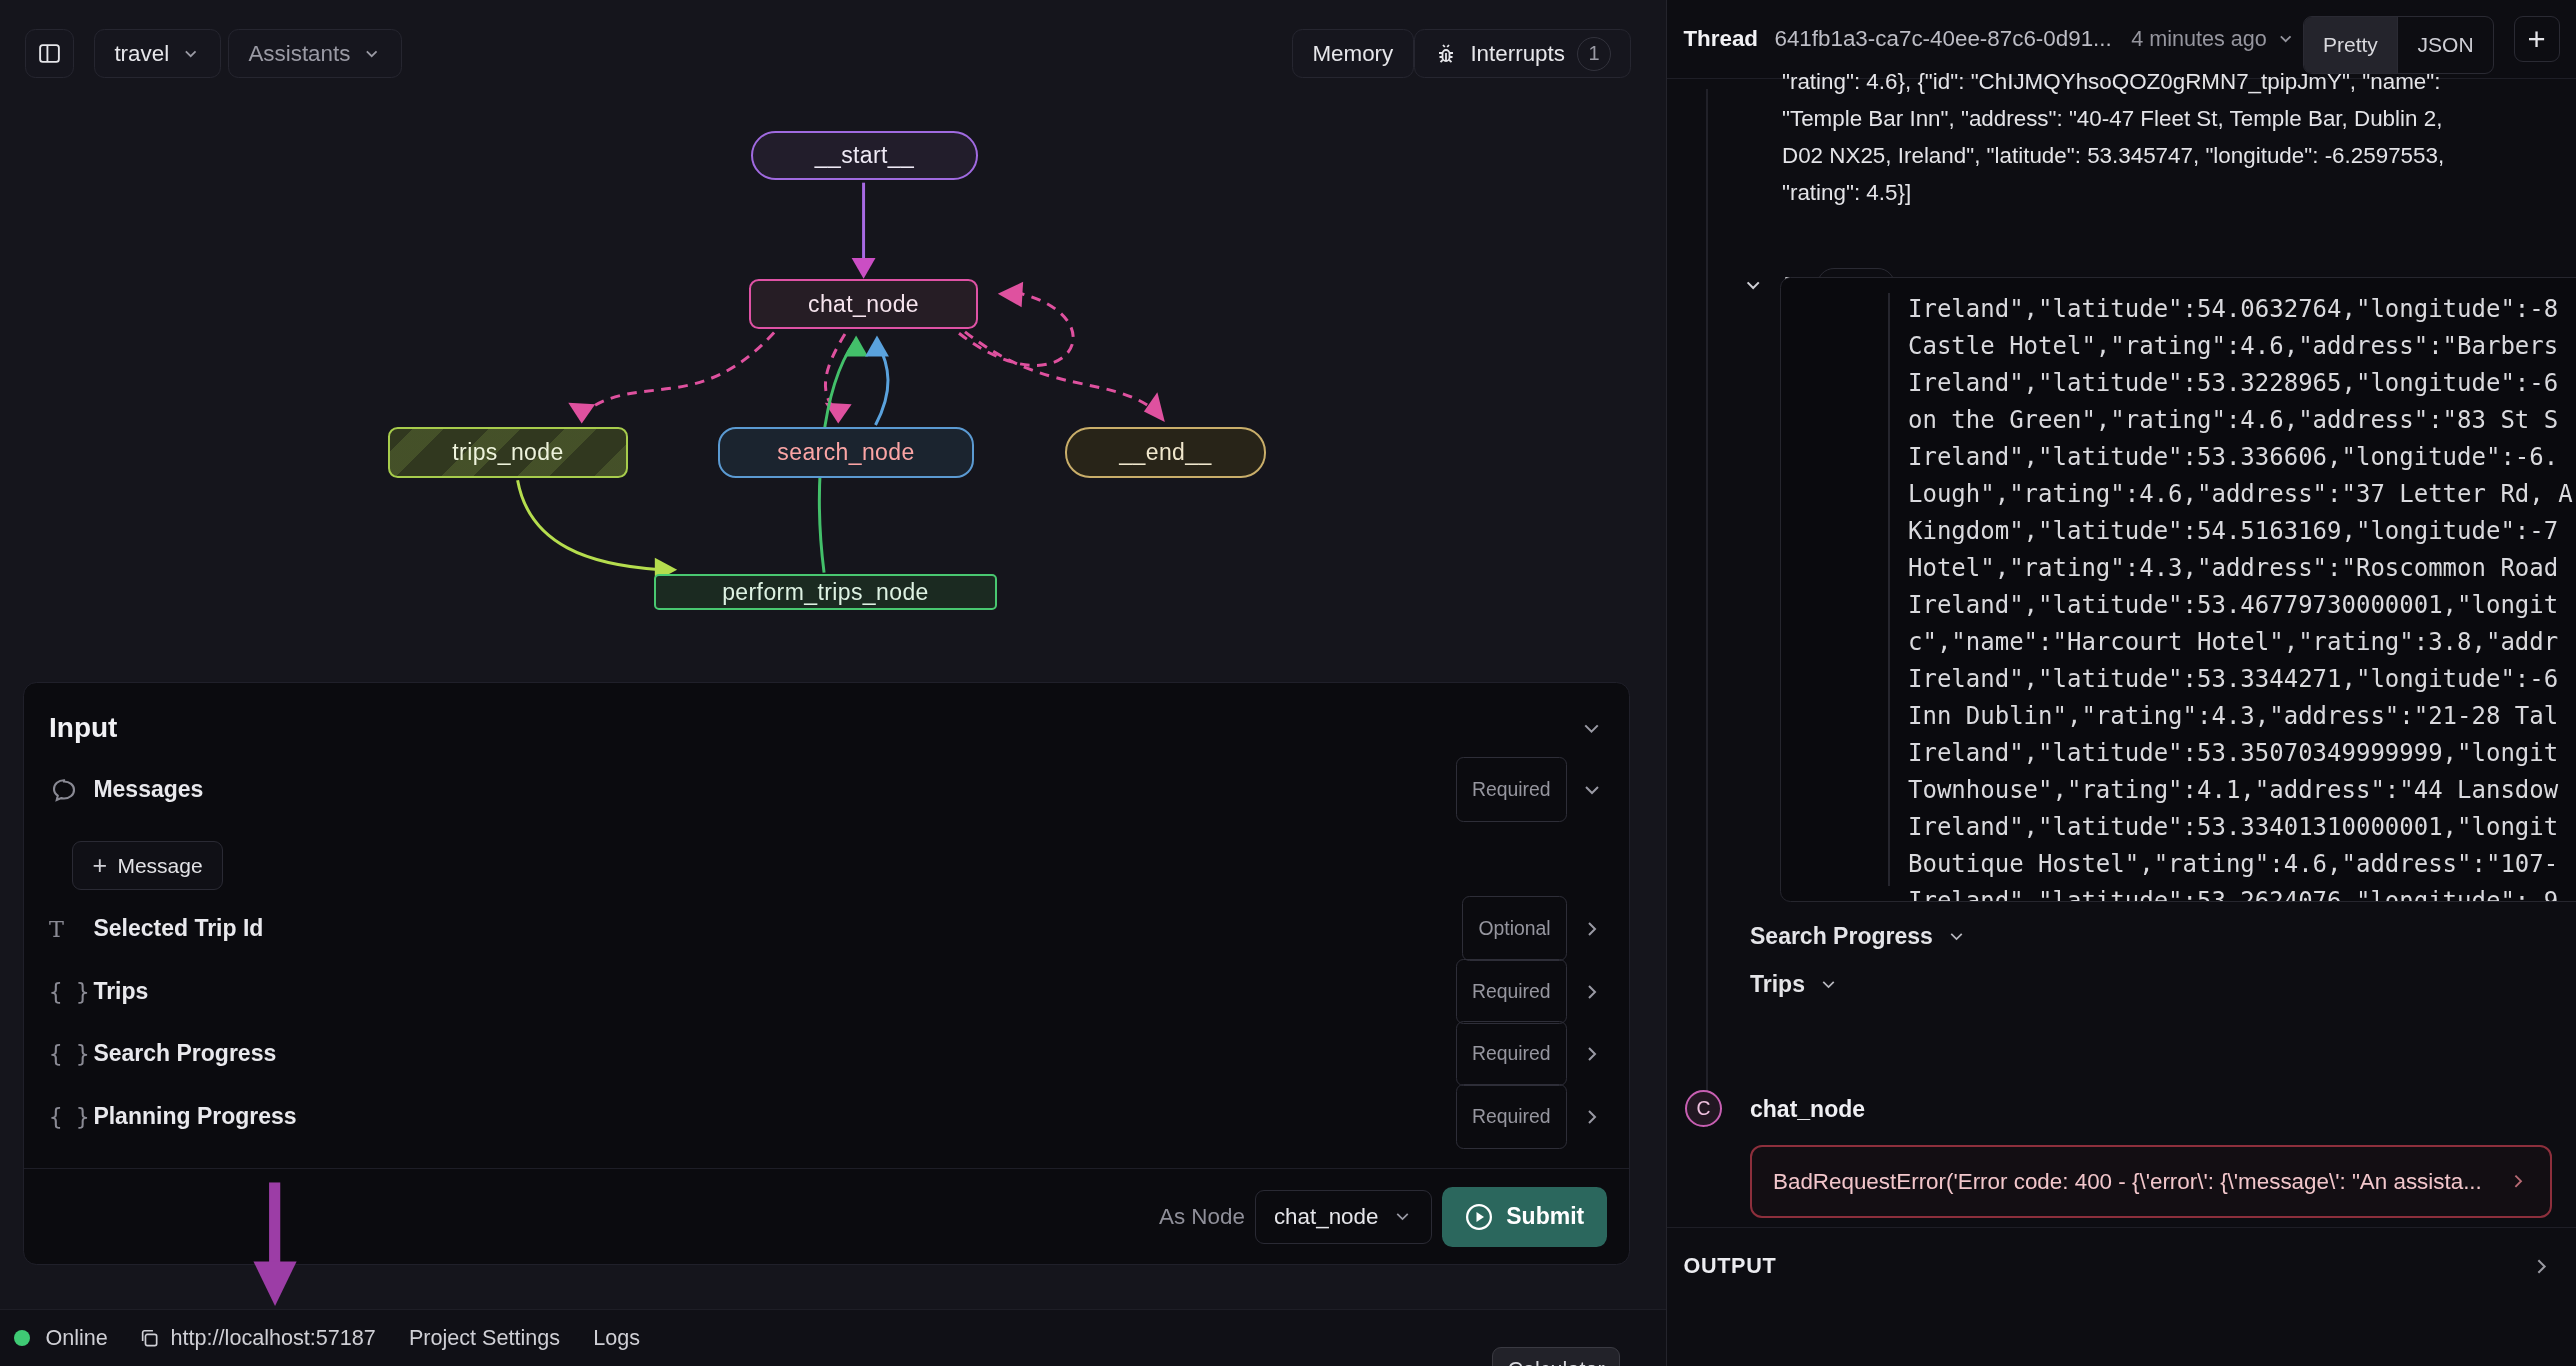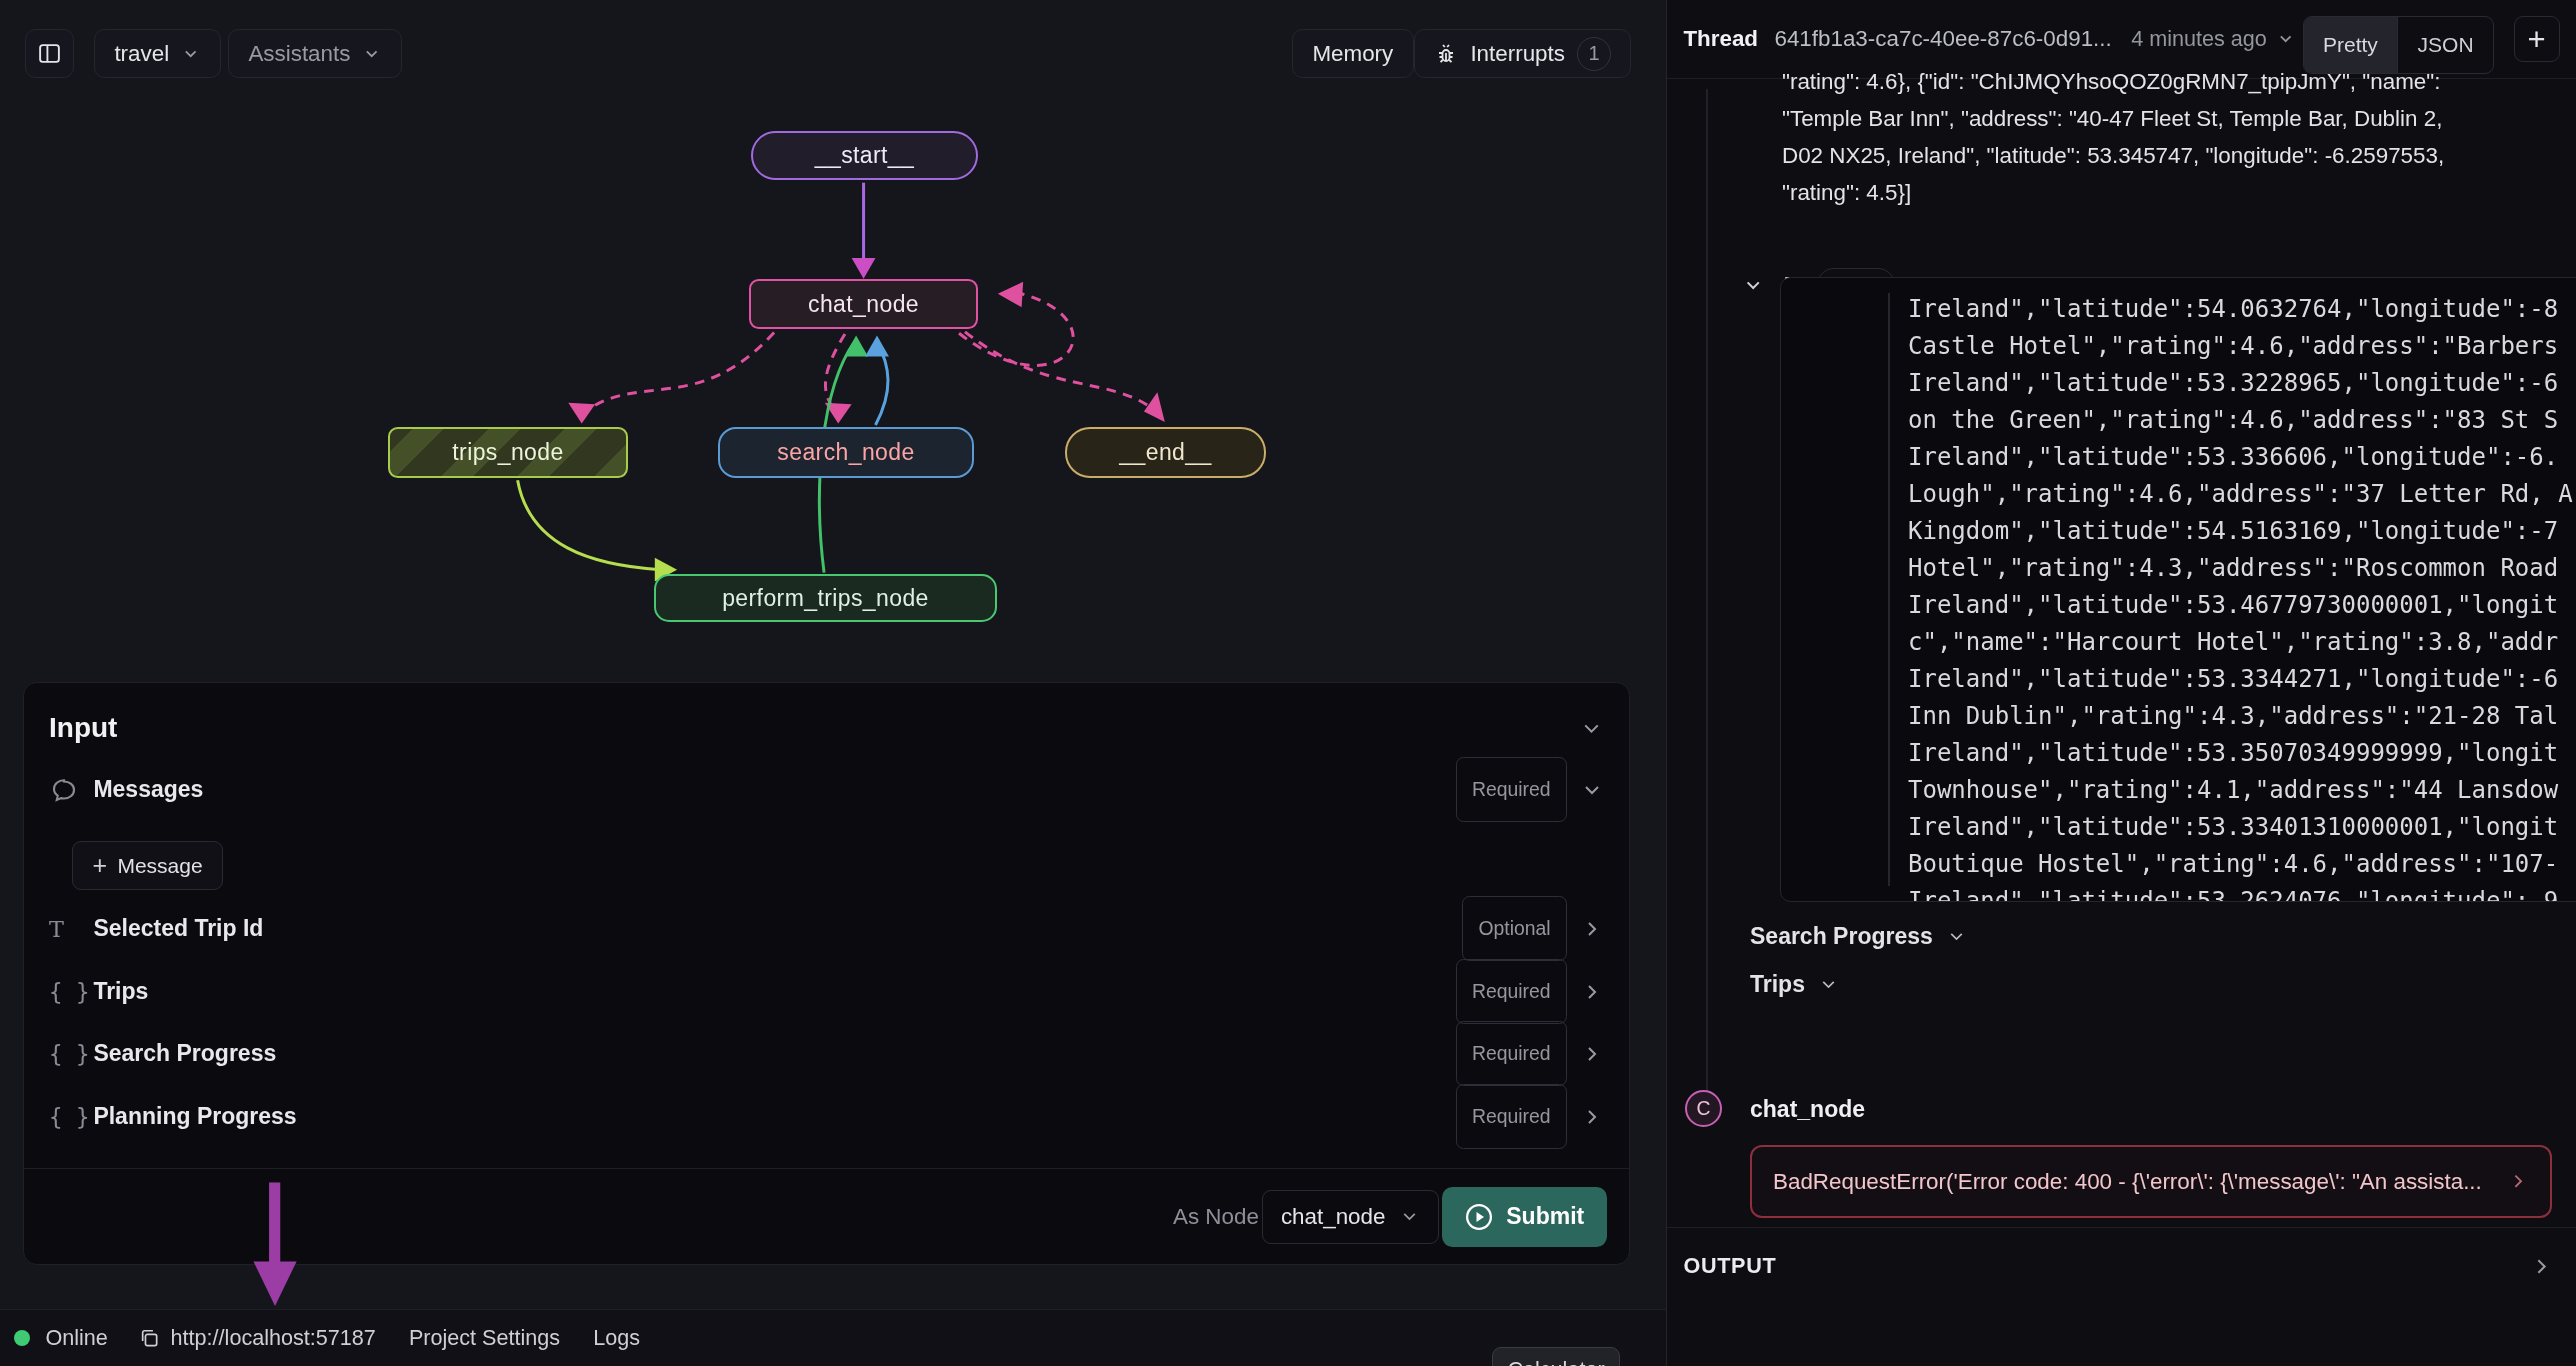--- a/index.html
+++ b/index.html
@@ -26,40 +26,40 @@
   
   .gnode { position:absolute; display:flex; align-items:center; justify-content:center;
            font-size:23px; letter-spacing:0.4px; cursor:pointer; }
   #node-start   { left:751px; top:131px; width:227px; height:49px; border:2.2px solid #a06ae0; border-radius:25px; background:#221d2b; color:#efeaf6; }
   #node-chat    { left:749px; top:279px; width:229px; height:50px; border:2.2px solid #df52a5; border-radius:9.7px; background:#261d25; color:#f6e4ee; }
   #node-trips   { left:388px;  top:427px; width:240px; height:51px; border:2.2px solid #a7cc4c; border-radius:9.7px; color:#eef3dc;
                   background:#31381f;
                   background-image:repeating-linear-gradient(-45deg, rgba(171,207,90,.16) 0 22.4px, rgba(0,0,0,0) 22.4px 54px); }
   #node-search  { left:718px;  top:427px; width:256px; height:51px; border:2.2px solid #5b9ad2; border-radius:18px; background:#1b242f; color:#fca5a5; }
   #node-end     { left:1065px; top:427px; width:201px; height:51px; border:2.2px solid #c9ae6a; border-radius:25px; background:#282418; color:#f0e7cd; }
-  #node-perform { left:654px;  top:574px; width:343px; height:48px; border:2.2px solid #49c871; border-radius:15px; background:#1b2a21; color:#def2e3; }
+  #node-perform { left:654px;  top:574px; width:343px; height:36px; border:2.2px solid #49c871; border-radius:5px; background:#1b2a21; color:#def2e3; }
 
   svg.edges { position:absolute; left:0; top:0; width:1666px; height:1366px; pointer-events:none; }
 
   
   .input-card { position:absolute; left:23px; top:682px; width:1607px; height:583px;
                 background:#0b0b0f; border:1.5px solid #20202a; border-radius:13.4px; }
   .ic-header { position:absolute; left:25px; right:25px; top:21px; height:48px; display:flex; align-items:center; justify-content:space-between; }
   .ic-title { font-size:28px; font-weight:700; color:#f2f2f5; }
   .ic-row { position:absolute; left:25px; right:25px; height:63px; display:flex; align-items:center; }
   .ic-row .ric { width:34px; display:flex; justify-content:flex-start; color:#8a8a94; }
   .ic-row .rlabel { font-size:23px; font-weight:600; color:#e9e9ed; margin-left:10.4px; }
   .ic-row .spacer { flex:1; }
   .badge { border:1.5px solid #2e2e38; border-radius:7.5px; padding:20px 15px; font-size:19.4px; color:#96969f; margin-right:13.4px; }
   .glyph-icon { font-family:"DejaVu Sans Mono", monospace; font-size:22.4px; color:#8a8a94; }
   .add-msg-btn { position:absolute; left:48px; top:158px; height:49px; display:flex; align-items:center; gap:10.4px;
                  border:1.5px solid #2a2a34; border-radius:9px; background:#101016; padding:0 19.4px;
                  font-size:21px; color:#e2e2e6; cursor:pointer; }
   .ic-footer { position:absolute; left:0; right:0; top:485px; bottom:0; border-top:1.5px solid #1e1e27;
-               display:flex; align-items:center; justify-content:flex-end; gap:3px; padding-right:22.4px; }
+               display:flex; align-items:center; justify-content:flex-end; gap:10px; padding-right:22.4px; }
   .asnode-label { font-size:22.4px; color:#8f8f99; }
   .asnode-select { height:54px; display:flex; align-items:center; gap:13.4px; border:1.5px solid #2a2a34; border-radius:9px;
                    background:#10101a00; padding:0 18px; font-size:22.4px; color:#e6e6ea; cursor:pointer; }
   .submit-btn { height:60px; display:flex; align-items:center; gap:12px; background:#2b675d; border:none; border-radius:10.4px;
                 padding:0 22.4px; font-size:23px; font-weight:700; color:#fff; cursor:pointer; }
 
   
   svg.drag-arrow { position:absolute; left:246px; top:1178px; width:67px; height:134px; z-index:30; pointer-events:none; }
 
   

